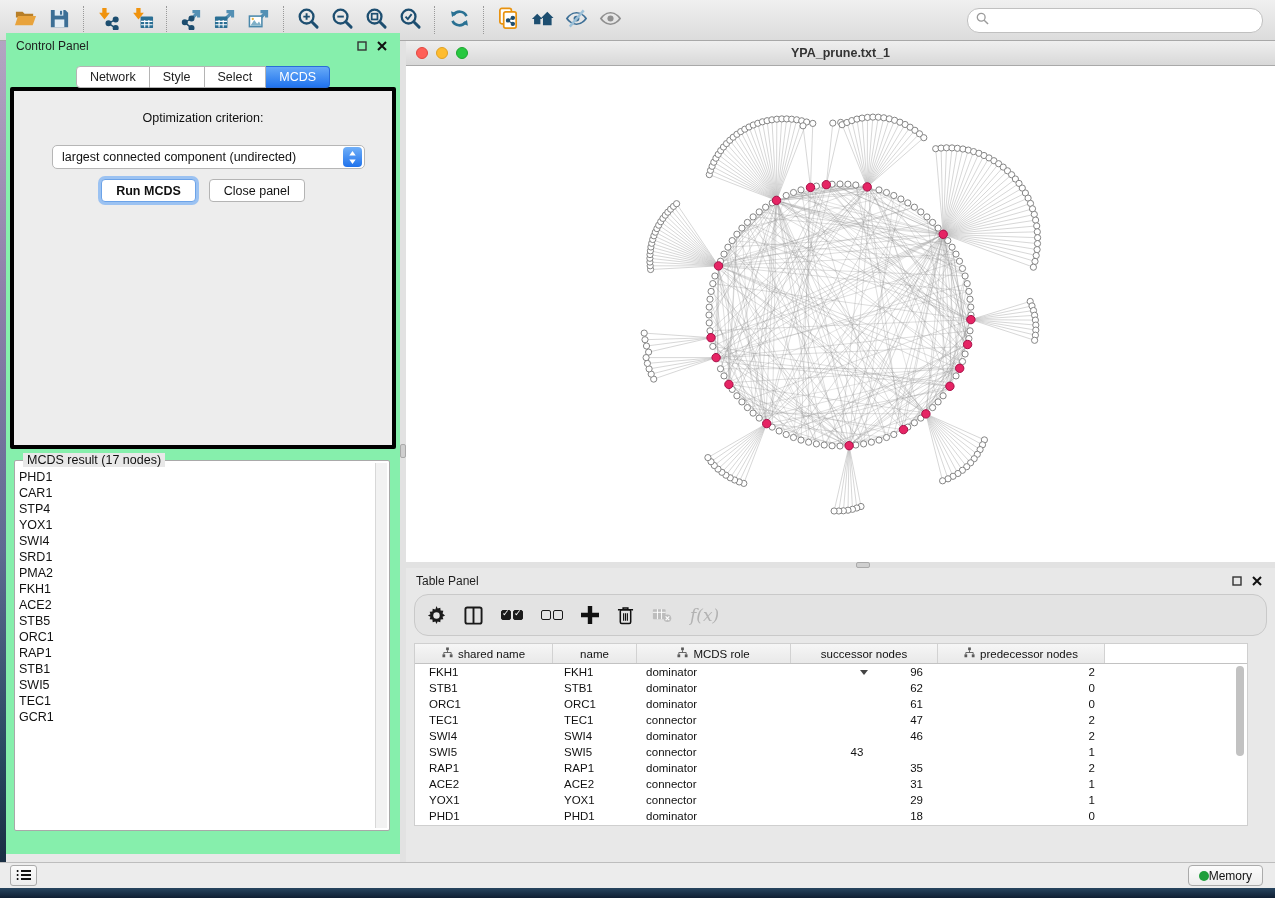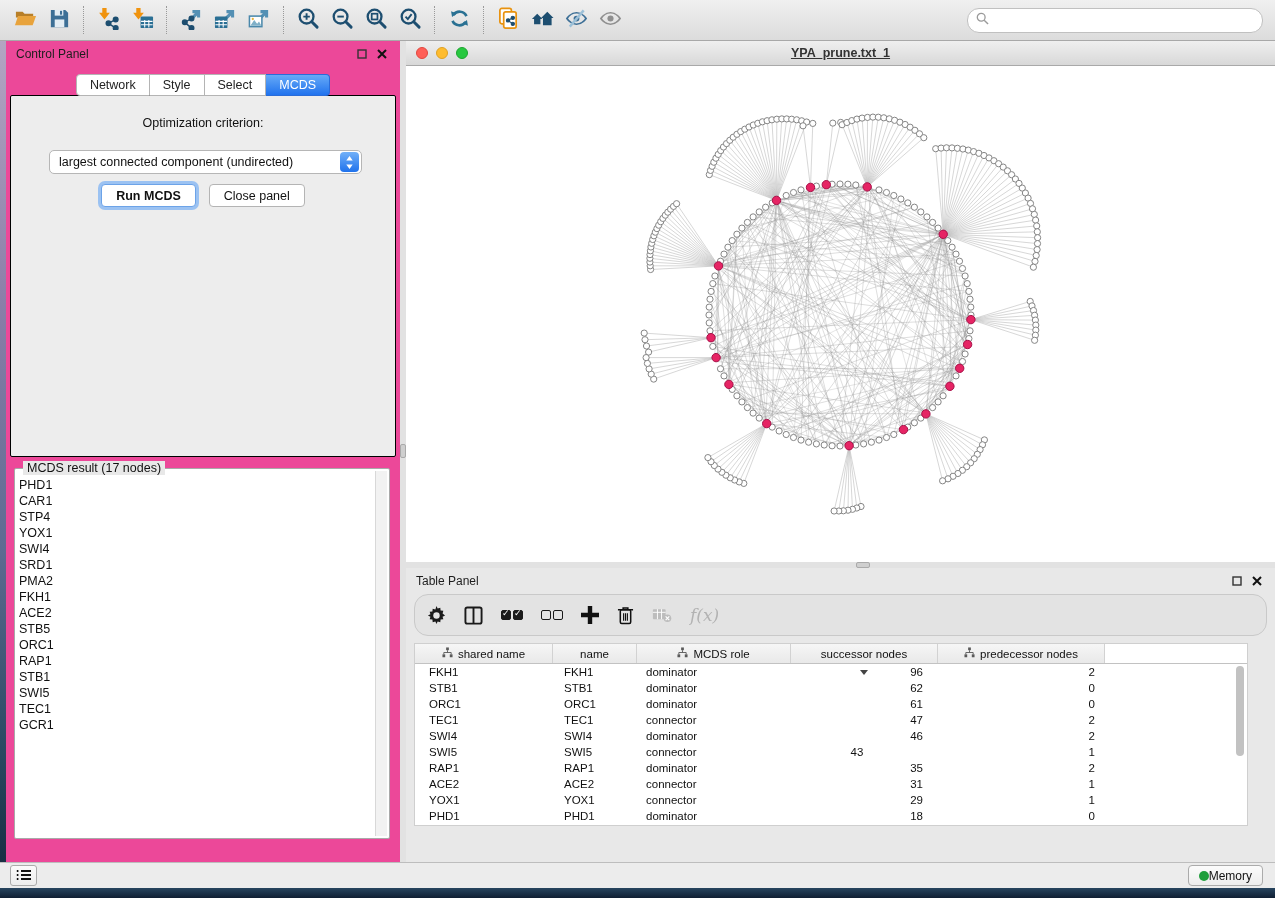--- a/index.html
+++ b/index.html
@@ -20,36 +20,36 @@
   .searchbox svg { width:13px; height:13px; margin-right:5px; flex:none; }
   .searchbox input { border:none; outline:none; flex:1; font-size:12px; font-family:"Liberation Sans",sans-serif; background:transparent; }
 
   
   .desk-left { position:absolute; left:0; top:41px; width:6px; height:847px;
     background:linear-gradient(#b3a5c2, #8d7fa9 30%, #5e6b92 60%, #27475f 85%, #16283c); }
   .desk-bottom { position:absolute; left:0; top:888px; width:1275px; height:10px;
     background:linear-gradient(#27455f,#101f33); }
 
   
-  .control-panel { position:absolute; left:6px; top:41px; width:394px; height:821px; background:#ec4899; }
+  .control-panel { position:absolute; left:6px; top:33px; width:394px; height:821px; background:#86efac; }
   .panel-head { height:26px; display:flex; align-items:center; padding:0 10px; }
   .panel-title { font-size:12px; color:#1d1d1d; }
   .panel-head .ph-spacer { flex:1; }
   .ph-ic { width:16px; height:14px; display:flex; align-items:center; justify-content:center; margin-left:4px; }
 
   .seg { display:flex; }
   .seg .seg-btn { height:22px; padding:0 13px; background:#fff; border:1px solid #b4b4b4; border-left-width:0;
     font-size:12.5px; color:#222; display:flex; align-items:center; cursor:default; }
   .seg .seg-btn:first-child { border-left-width:1px; border-radius:4px 0 0 4px; }
   .seg .seg-btn:last-child { border-radius:0 4px 4px 0; }
   .seg .seg-btn.active { background:linear-gradient(#67aaf7,#2173ee); border-color:#2a6cd8; color:#fff; }
   .cp-tabs-wrap { display:flex; justify-content:center; margin-top:7px; position:relative; z-index:2; }
 
   .cp-content { position:absolute; left:4px; top:54px; width:386px; height:362px;
-    background:#ededed; border:1px solid #000000; border-radius:2px; }
+    background:#ededed; border:4px solid #000000; border-radius:2px; }
   .opt-label { text-align:center; margin-top:20px; font-size:12.5px; color:#111; }
   .dropdown { position:absolute; left:38px; top:54px; width:313px; height:24px; background:#fff;
     border:1px solid #b6b6b6; border-radius:5px; display:flex; align-items:center; }
   .dropdown .dd-text { flex:1; font-size:12.5px; color:#111; padding-left:9px; white-space:nowrap; }
   .dropdown .stepper { width:19px; height:20px; margin-right:2px; border-radius:4px;
     background:linear-gradient(#71b0f8,#1f72ec); display:flex; align-items:center; justify-content:center; }
   .btn-row { position:absolute; left:0; top:88px; width:100%; display:flex; justify-content:center; gap:13px; }
   .aq-btn { height:23px; padding:0 14px; background:#fff; border:1px solid #b4b4b4; border-radius:4px;
     font-size:12.5px; color:#111; display:flex; align-items:center; cursor:default; }
   .aq-btn.focused { box-shadow:0 0 0 3px rgba(100,165,245,.6); border-color:#6ca3e8;font-weight:bold; }
@@ -68,21 +68,21 @@
   .h-split .grip { position:absolute; left:450px; top:0; width:14px; height:6px; background:#cfcfcf; border:1px solid #aaa; border-radius:2px; }
 
   
   .net-window { position:absolute; left:406px; top:41px; width:869px; height:521px; }
   .net-titlebar { height:25px; background:linear-gradient(#efefef,#d8d8d8); border-bottom:1px solid #a9a9a9;
     display:flex; align-items:center; position:relative; }
   .tl { width:12px; height:12px; border-radius:50%; margin-left:8px; }
   .tl.red { background:#ff5f57; border:0.5px solid #e1483f; margin-left:10px; }
   .tl.yellow { background:#febc2e; border:0.5px solid #dfa123; }
   .tl.green { background:#28c840; border:0.5px solid #1da62f; }
-  .net-title { position:absolute; left:0; right:0; text-align:center; font-size:12.5px; font-weight:700; color:#333;text-decoration:underline; }
+  .net-title { position:absolute; left:0; right:0; text-align:center; font-size:12.5px; font-weight:700; color:#333; }
   .net-body { height:496px; background:#fff; }
 
   
   .table-panel { position:absolute; left:406px; top:568px; width:869px; height:294px; background:#e8e8e8; }
   .tp-toolbar { position:absolute; left:8px; top:26px; width:853px; height:42px; background:#e3e3e3;
     border:1px solid #c9c9c9; border-radius:14px; display:flex; align-items:center; padding:0 12px; gap:18px; }
   .tp-ic { display:flex; align-items:center; justify-content:center; height:30px; }
   .checkpair { display:flex; gap:2px; }
   .cbox { width:10px; height:10px; border:1.6px solid #1a1a1a; border-radius:2px; position:relative; }
   .cbox.checked { background:#1a1a1a; }

